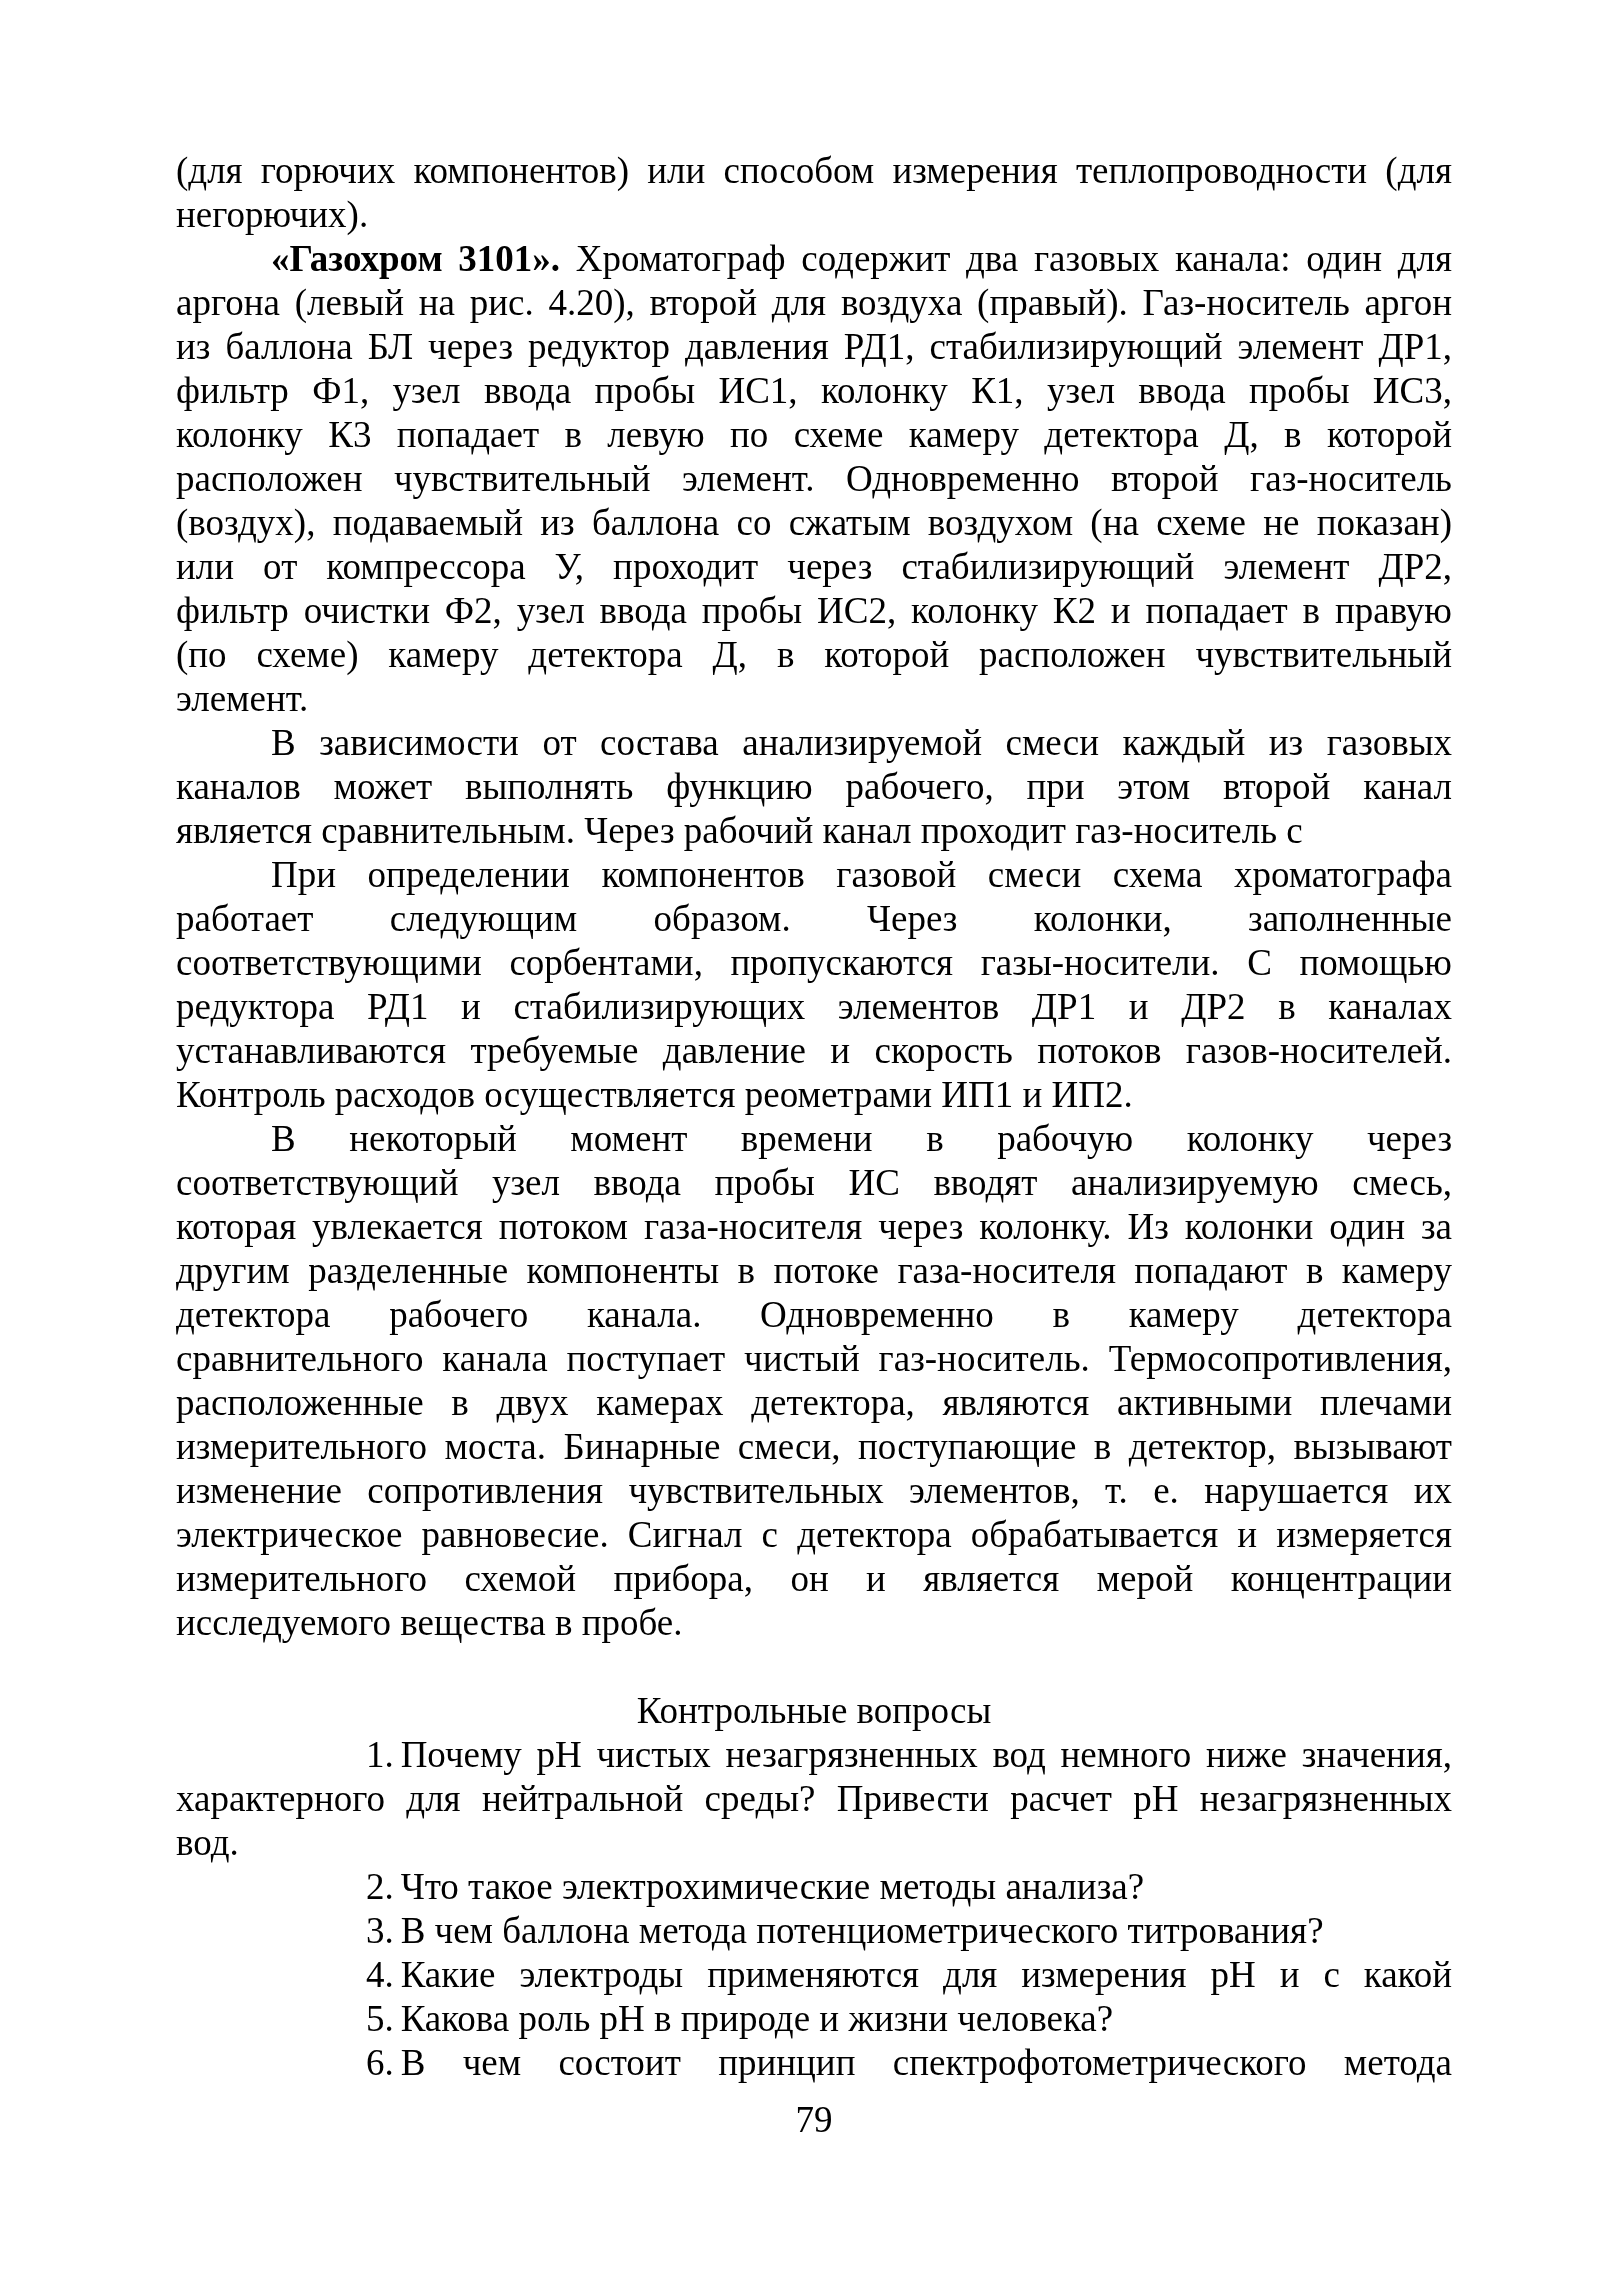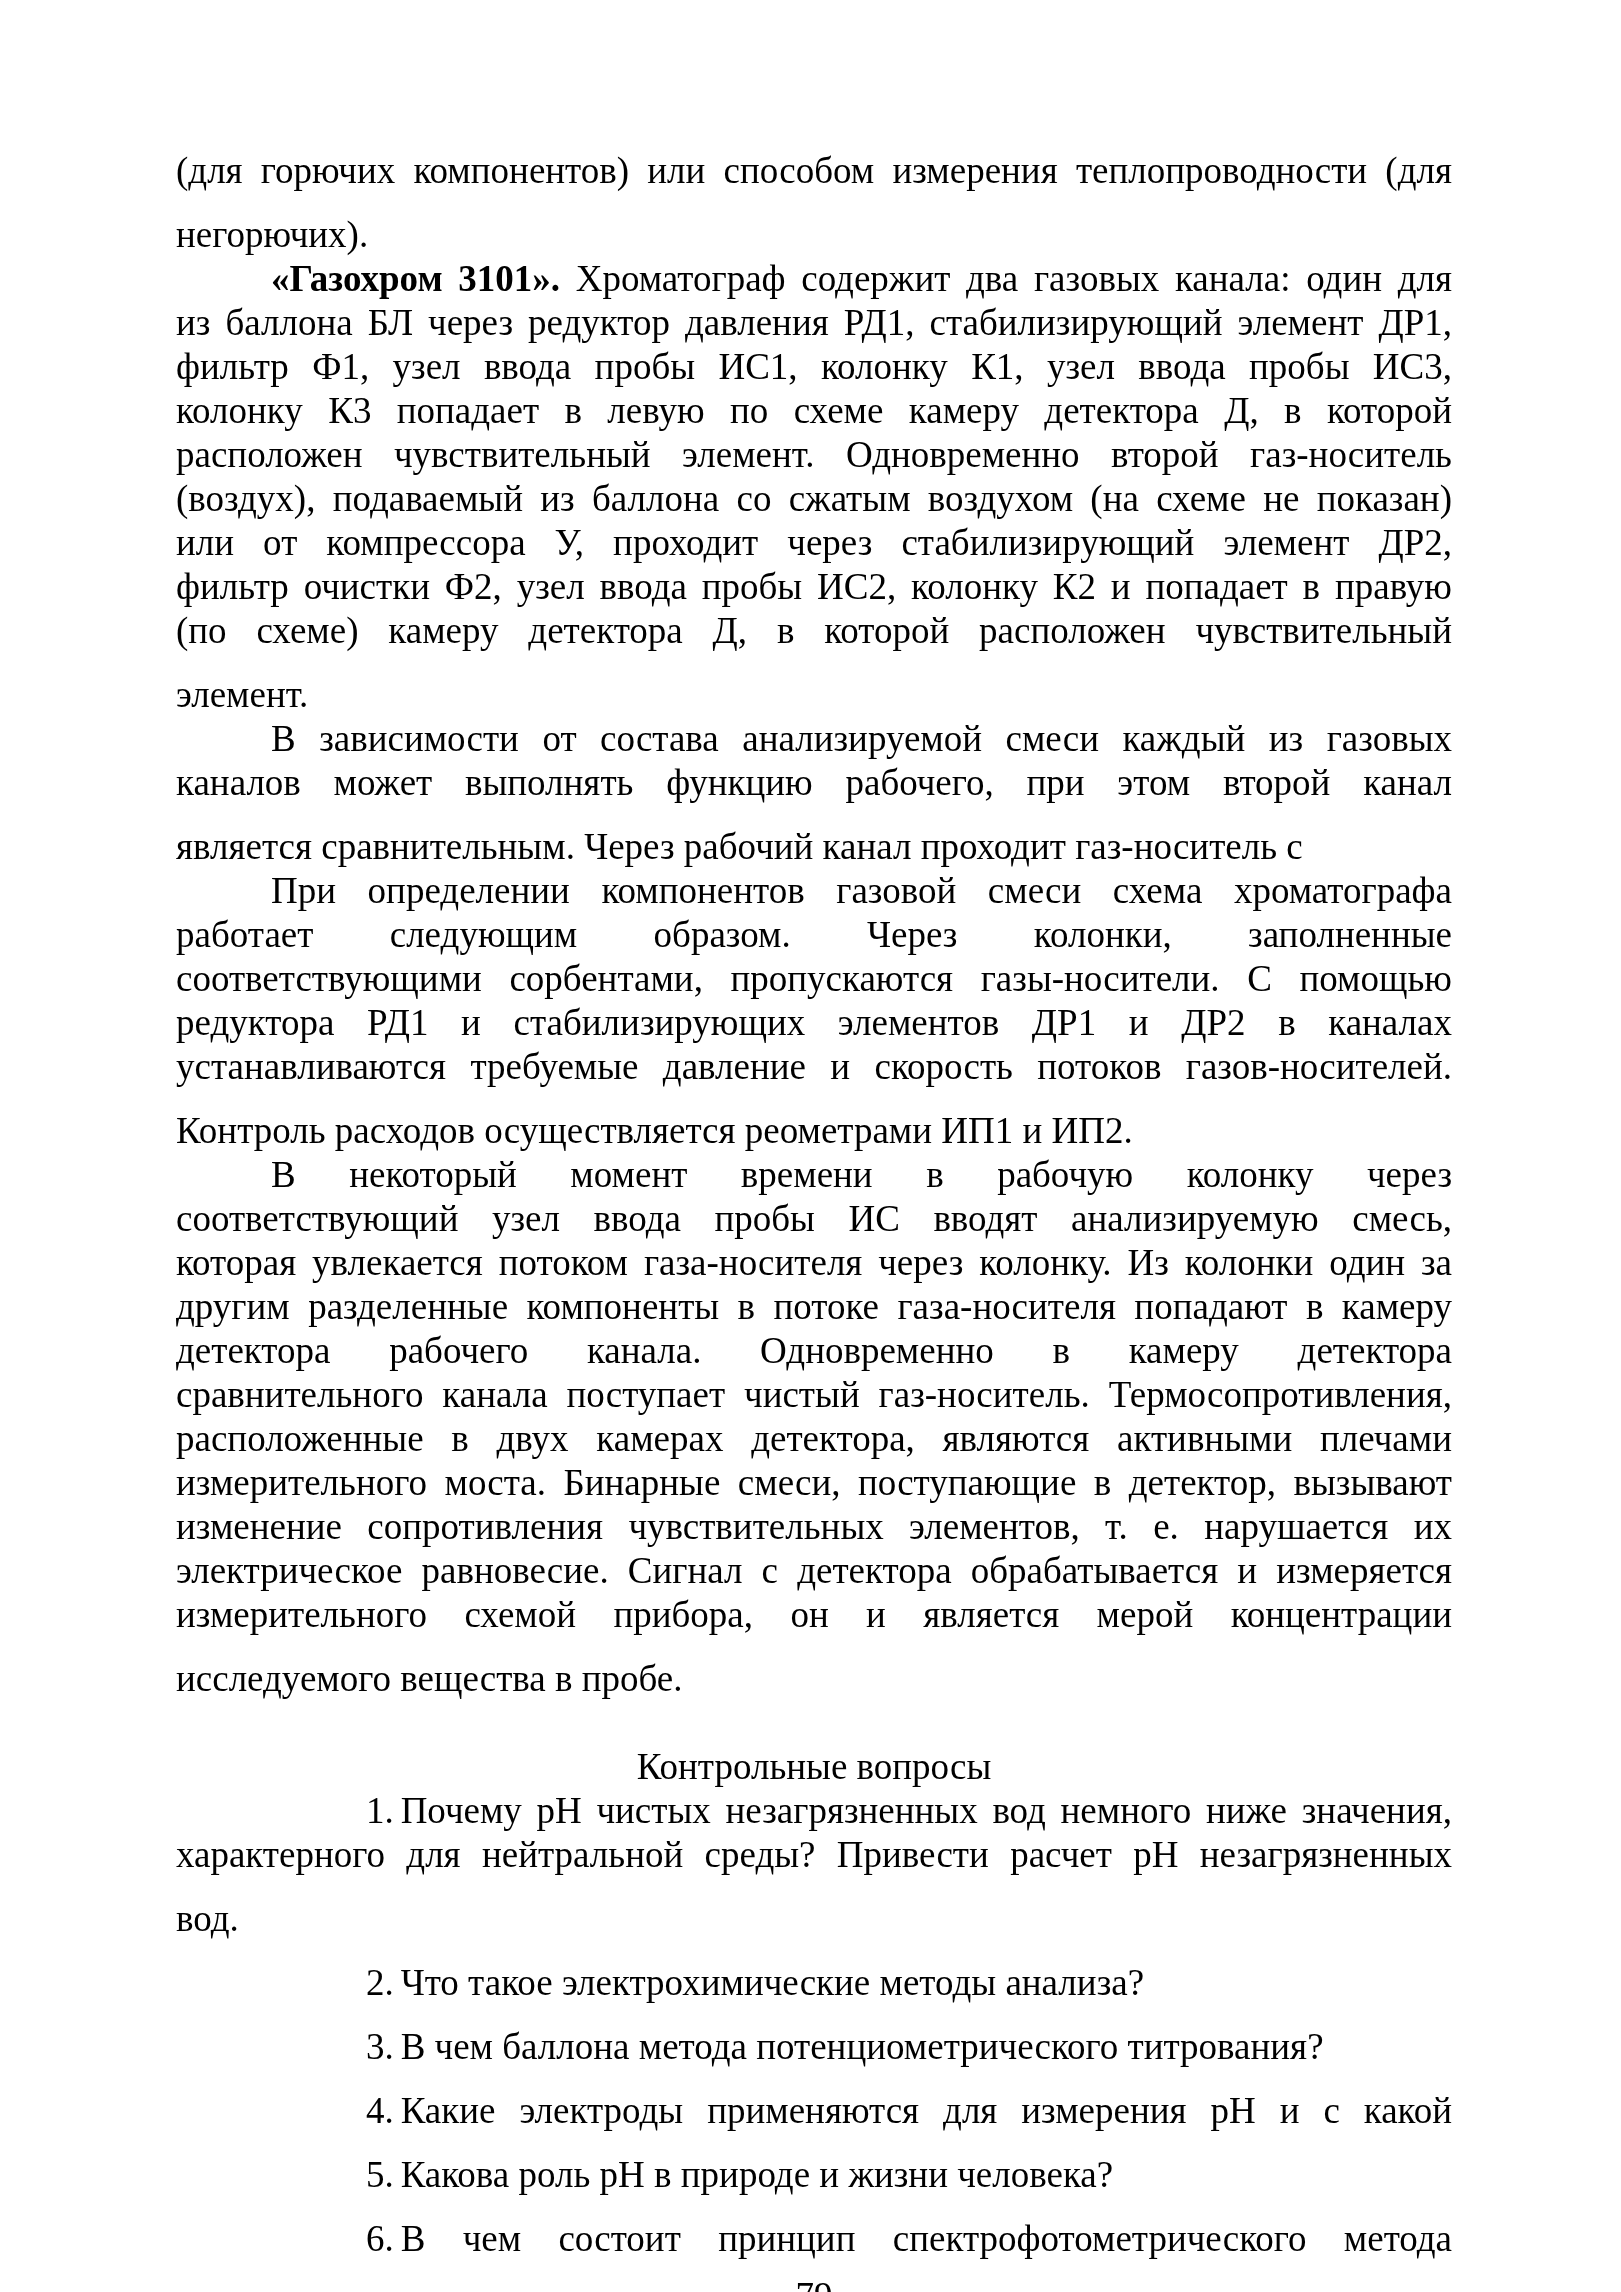--- a/index.html
+++ b/index.html
@@ -29,21 +29,20 @@
     height: 44px;
     overflow: hidden;
     text-align: justify;
     text-align-last: justify;
     white-space: normal;
   }
   
   .para .line:last-child,
   .q .line:last-child {
     text-align-last: left;
-    margin-top: 20px;
   }
   
   .indent .line:first-child,
   .q .line:first-child {
     text-indent: 95px;
   }
   .lead-bold { font-weight: bold; }
   .qnum {
     display: inline-block;
     margin-right: 6.9px;
@@ -67,20 +66,21 @@
 <div class="page">
   <div class="text-block">
 
     <div class="para">
       <div class="line">(для горючих компонентов) или способом измерения теплопроводности (для</div>
         <div class="line">негорючих).</div>
     </div>
 
     <div class="para indent">
       <div class="line"><span class="lead-bold">«Газохром 3101».</span><span> Хроматограф содержит два газовых канала: один для</span></div>
+      <div class="line">аргона (левый на рис. 4.20), второй для воздуха (правый). Газ-носитель аргон</div>
         <div class="line">из баллона БЛ через редуктор давления РД1, стабилизирующий элемент ДР1,</div>
         <div class="line">фильтр Ф1, узел ввода пробы ИС1, колонку К1, узел ввода пробы ИС3,</div>
         <div class="line">колонку К3 попадает в левую по схеме камеру детектора Д, в которой</div>
         <div class="line">расположен чувствительный элемент. Одновременно второй газ-носитель</div>
         <div class="line">(воздух), подаваемый из баллона со сжатым воздухом (на схеме не показан)</div>
         <div class="line">или от компрессора У, проходит через стабилизирующий элемент ДР2,</div>
         <div class="line">фильтр очистки Ф2, узел ввода пробы ИС2, колонку К2 и попадает в правую</div>
         <div class="line">(по схеме) камеру детектора Д, в которой расположен чувствительный</div>
         <div class="line">элемент.</div>
     </div>

